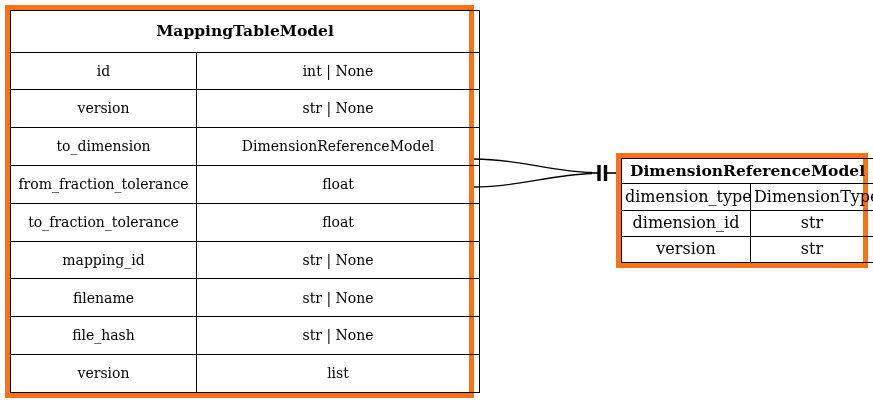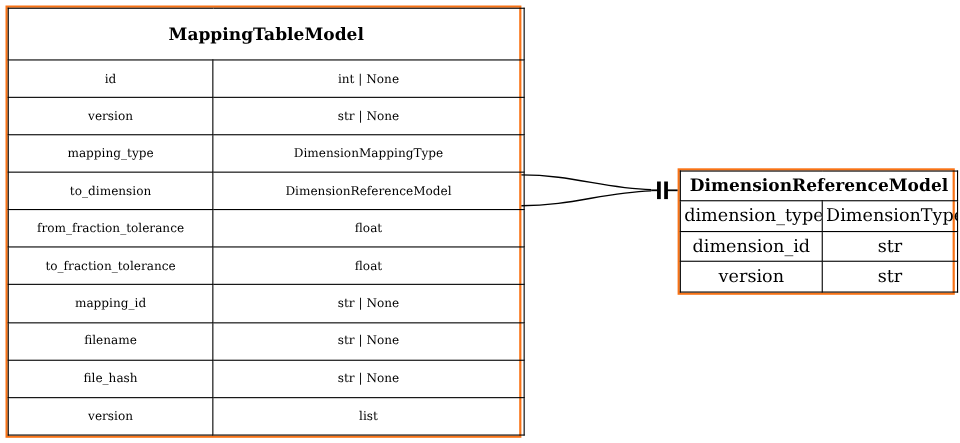--- a/index.html
+++ b/index.html
@@ -22,35 +22,35 @@
     left: 0;
     top: 0;
     width: 873px;
     height: 403px;
   }
 
   
   .entity {
     position: absolute;
     box-sizing: border-box;
-    border: 2px solid #f97316;
+    border: 5px solid #f97316;
     background: #ffffff;
     border-collapse: collapse;
   }
   .entity table {
     border-collapse: collapse;
     table-layout: fixed;
     width: 100%;
     height: 100%;
   }
   .entity td {
     border: 1px solid #000000;
     text-align: center;
     vertical-align: middle;
-    font-size: 11px;
+    font-size: 14px;
     line-height: 1.05;
     padding: 0 3px;
     white-space: nowrap;
     overflow: hidden;
   }
   .entity td.title {
     font-weight: bold;
     font-size: 15.5px;
   }
 
@@ -106,24 +106,20 @@
           <td class="title" colspan="2">MappingTableModel</td>
         </tr>
 
         <tr>
           <td>id</td>
           <td>int | None</td>
         </tr>
         <tr>
           <td>version</td>
           <td>str | None</td>
-        </tr>
-        <tr>
-          <td>mapping_type</td>
-          <td>DimensionMappingType</td>
         </tr>
         <tr>
           <td>to_dimension</td>
           <td>DimensionReferenceModel</td>
         </tr>
         <tr>
           <td>from_fraction_tolerance</td>
           <td>float</td>
         </tr>
         <tr>

